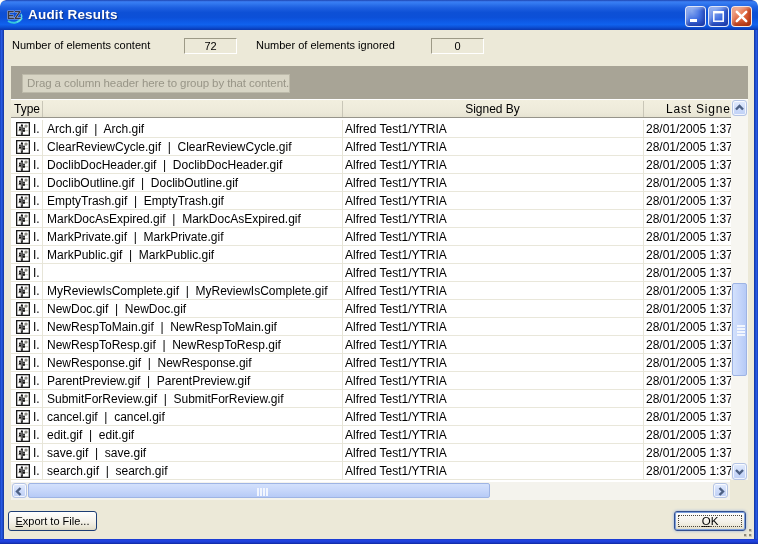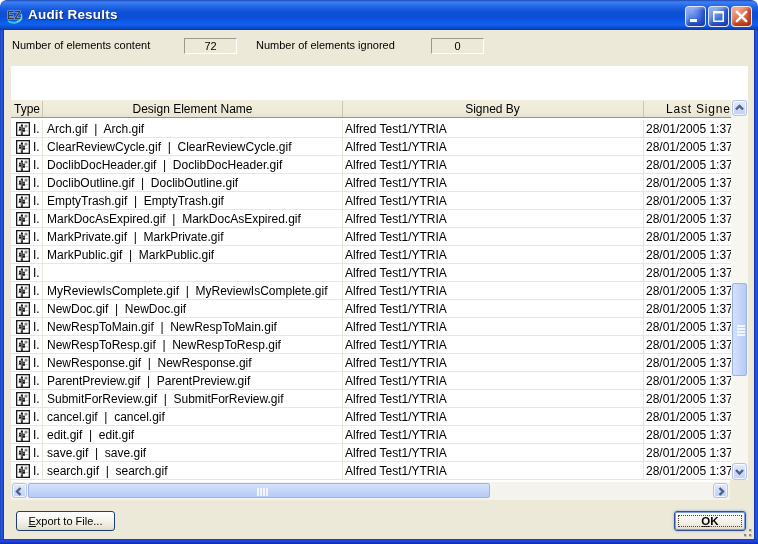--- a/index.html
+++ b/index.html
@@ -40,21 +40,21 @@
 
 #vsb{position:absolute;left:720px;top:34px;width:17px;height:380px;background:#F7F6F1}
 #hsb{position:absolute;left:0;top:416px;width:719px;height:18px;background:#F4F3ED}
 .sbtn{position:absolute;border:1px solid #B5C4E4;border-radius:3px;background:linear-gradient(180deg,#E3ECFD 0%,#CCDAF9 55%,#C0D1F6 100%);box-shadow:inset 0 0 0 1px rgba(255,255,255,.75)}
 .thumbv{position:absolute;left:1px;top:183px;width:15px;height:93px;border:1px solid #9EB4E4;border-radius:2px;background:linear-gradient(90deg,#D3E1FC 0%,#C6D6FA 50%,#B6CAF6 100%)}
 .thumbh{position:absolute;left:17px;top:1px;width:462px;height:15px;border:1px solid #9EB4E4;border-radius:2px;background:linear-gradient(180deg,#D3E1FC 0%,#C6D6FA 50%,#B6CAF6 100%)}
 .gripv{position:absolute;left:3.5px;width:8px;height:1.5px;background:#F2F6FE}
 .griph{position:absolute;top:3.5px;width:1.5px;height:8px;background:#F2F6FE}
 
 .btn{position:absolute;height:20px;border:1px solid #1D3D74;border-radius:3px;background:linear-gradient(180deg,#FFFFFF 0%,#F4F1E8 55%,#E9E5D4 85%,#DDD8C6 100%);font-size:11px;text-align:center;line-height:18px;color:#000}
-#bexp{left:16px;top:511px;width:99px}
+#bexp{left:8px;top:511px;width:89px}
 #bok{left:674px;top:511px;width:72px;border:1px solid #33508F;box-shadow:0 0 0 1px #7DA0DD inset, 0 0 3px #89AAE3}
 #bok .foc{position:absolute;left:3px;top:3px;right:3px;bottom:3px;border:1px dotted #49443A}
 u{text-decoration:underline}
 
 .grip{position:absolute;right:5px;bottom:6px;width:12px;height:12px}
 </style></head><body>
 <div id="win">
   <div id="tb">
     <svg id="logo" width="20" height="17" viewBox="0 0 20 17">
       <path d="M2 13 C7 16 13 15 16 10" fill="none" stroke="#35C8DC" stroke-width="2"></path>
@@ -82,23 +82,25 @@
   <div class="bL"></div>
     <div class="bR"></div>
     <div class="bB"></div>
 
   <span class="lab" style="left:12px;top:39px">Number of elements content</span>
   <div class="fld" style="left:184px;top:38px">72</div>
   <span class="lab" style="left:256px;top:39px">Number of elements ignored</span>
   <div class="fld" style="left:431px;top:38px">0</div>
 
   <div id="grid">
+    <div id="gbar">
+        <div id="gbox">Drag a column header here to group by that content.</div>
+      </div>
     <div id="ghead">
       <span style="left:0;width:32px;text-align:center">Type</span>
-      <span style="left:32px;width:299px;text-align:center">Design Element Name</span>
       <span style="left:331px;width:301px;text-align:center">Signed By</span>
       <span style="left:655px;letter-spacing:0.8px">Last Signed</span>
       <div class="hsep" style="left:31px"></div>
       <div class="hsep" style="left:331px"></div>
       <div class="hsep" style="left:632px"></div>
     </div>
 <div class="row" style="top:54px">
         <svg class="tic" width="14" height="14" viewBox="0 0 14 14">
           <rect x="0.65" y="0.65" width="12.7" height="12.7" fill="#fff" stroke="#1a1a1a" stroke-width="1.3"></rect>
           <rect x="1.6" y="8.3" width="10.9" height="0.9" fill="#b8b8ac"></rect>
@@ -465,21 +467,21 @@
           <div class="griph" style="left:237px"></div>
         </div>
       <div class="sbtn" style="left:702px;top:1px;width:15px;height:15px"><svg width="13" height="13" viewBox="0 0 13 13">
             <path d="M5.5 3 L9 6.5 L5.5 10" fill="none" stroke="#4D6185" stroke-width="2.4"></path>
           </svg></div>
     </div>
     <div style="position:absolute;left:719px;top:414px;width:18px;height:20px;background:#ECE9D8"></div>
   </div>
 
   <div class="btn" id="bexp"><u>E</u>xport to File...</div>
-  <div class="btn" id="bok" style="font-weight:bold;font-size:11.5px"><div class="foc"></div><u>O</u>K</div>
+  <div class="btn" id="bok" style="font-weight:normal;font-size:11.5px"><div class="foc"></div><u>O</u>K</div>
   <svg class="grip" width="12" height="12" viewBox="0 0 12 12">
       <g fill="#CDC9B8">
         <rect x="8" y="8" width="3" height="3"></rect>
         <rect x="8" y="3" width="3" height="3"></rect>
         <rect x="3" y="8" width="3" height="3"></rect>
       </g>
       <g fill="#8B887A">
         <rect x="8" y="8" width="2" height="2"></rect>
         <rect x="8" y="3" width="2" height="2"></rect>
         <rect x="3" y="8" width="2" height="2"></rect>

